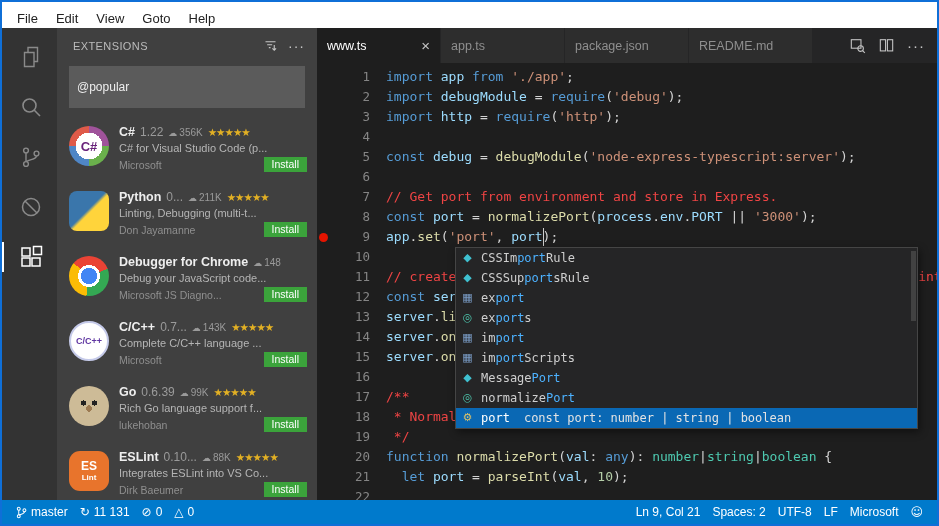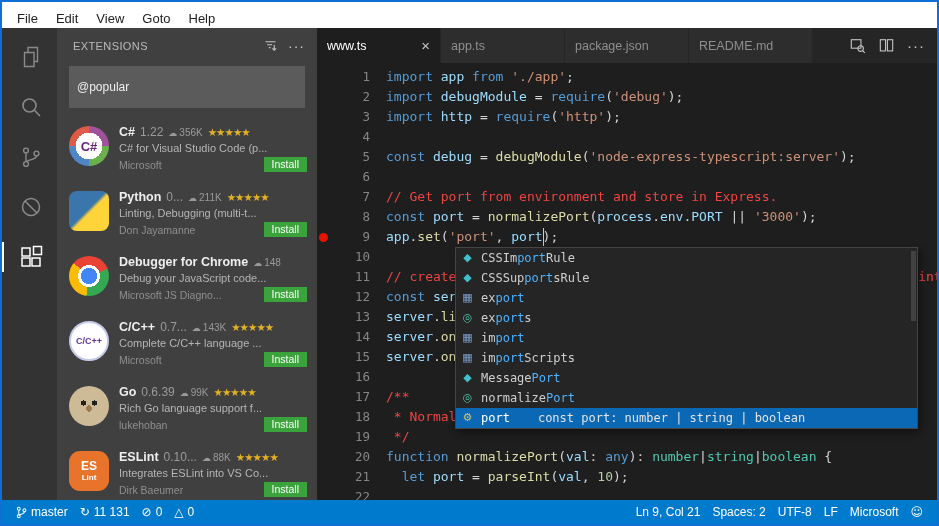--- a/index.html
+++ b/index.html
@@ -77,21 +77,21 @@
 
   
   .suggest{position:absolute;top:184px;left:138px;width:463px;background:#252526;border:1px solid #454545;box-shadow:2px 3px 8px rgba(0,0,0,.45);font-size:12px;z-index:5}
   .suggest::after{content:"";position:absolute;right:1px;top:3px;width:5px;height:70px;background:rgba(120,120,120,.35)}
   .sg-item{height:20px;display:flex;align-items:center;padding:0 8px 0 4px;gap:6px;white-space:pre;cursor:pointer}
   .sg-icon{width:15px;flex:none;text-align:center;font-family:"DejaVu Sans",sans-serif;font-size:11px}
   .sg-label{color:#cfcfcf}
   .sg-match{color:#4db2ff}
   .sg-item.selected{background:var(--selection,#0a68b4)}
   .sg-item.selected .sg-label,.sg-item.selected .sg-match{color:#fff}
-  .sg-detail{color:#e3e3e3;margin-left:22px;overflow:hidden;white-space:nowrap}
+  .sg-detail{color:#e3e3e3;margin-left:8px;overflow:hidden;white-space:nowrap}
 
   
   .statusbar{height:24px;background:var(--accent,#007acc);flex:none;display:flex;align-items:center;color:#fff;font-size:12px;padding:0 8px}
   .sb-left{display:flex;align-items:center;flex:1}
   .sb-right{display:flex;align-items:center}
   .sb-item{display:flex;align-items:center;gap:4px;padding:0 6px;height:24px;cursor:pointer;white-space:nowrap}
   .sb-icon{display:flex;align-items:center}
   .sb-glyph{font-family:"DejaVu Sans",sans-serif;font-size:12px}
 </style>
 </head>

